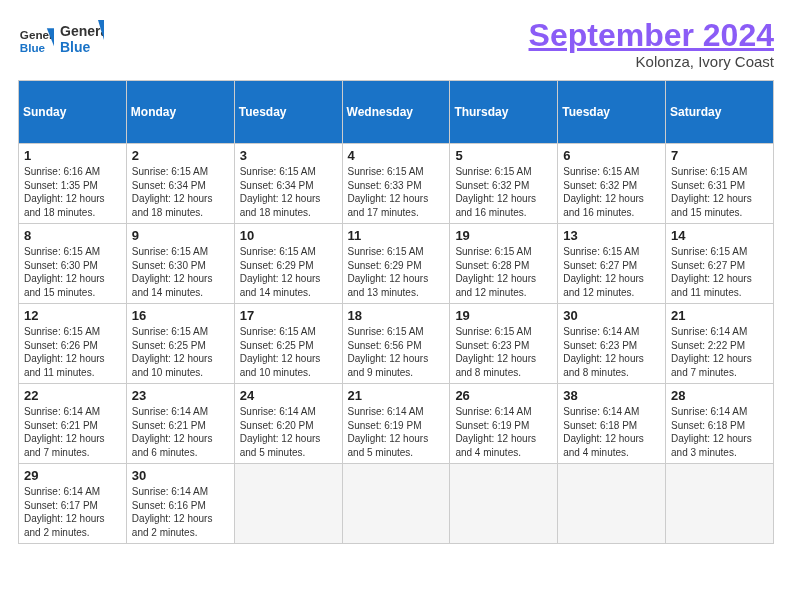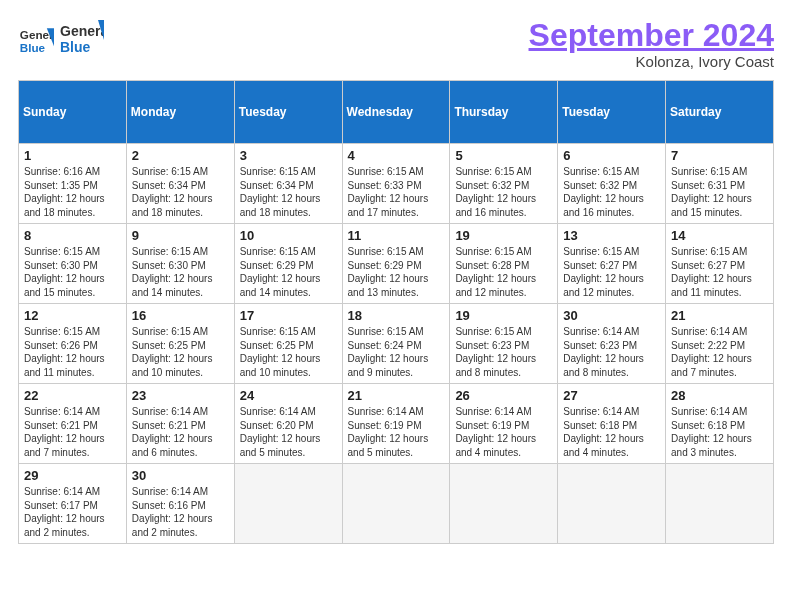--- a/index.html
+++ b/index.html
@@ -264,21 +264,21 @@
         <div class="day-info">
           <span>Sunrise: 6:15 AM</span><br>
           <span>Sunset: 6:25 PM</span><br>
           <span>Daylight: 12 hours and 10 minutes.</span>
         </div>
           </td>
           <td>
             <span class="day-num">18</span>
         <div class="day-info">
           <span>Sunrise: 6:15 AM</span><br>
-          <span>Sunset: 6:24 PM</span><br>
+          <span>Sunset: 6:56 PM</span><br>
           <span>Daylight: 12 hours and 9 minutes.</span>
         </div>
           </td>
           <td>
             <span class="day-num">19</span>
         <div class="day-info">
           <span>Sunrise: 6:15 AM</span><br>
           <span>Sunset: 6:23 PM</span><br>
           <span>Daylight: 12 hours and 8 minutes.</span>
         </div>
@@ -335,21 +335,21 @@
           </td>
           <td>
             <span class="day-num">26</span>
         <div class="day-info">
           <span>Sunrise: 6:14 AM</span><br>
           <span>Sunset: 6:19 PM</span><br>
           <span>Daylight: 12 hours and 4 minutes.</span>
         </div>
           </td>
           <td>
-            <span class="day-num">27</span>
+            <span class="day-num">38</span>
         <div class="day-info">
           <span>Sunrise: 6:14 AM</span><br>
           <span>Sunset: 6:18 PM</span><br>
           <span>Daylight: 12 hours and 4 minutes.</span>
         </div>
           </td>
           <td>
             <span class="day-num">28</span>
         <div class="day-info">
           <span>Sunrise: 6:14 AM</span><br>

